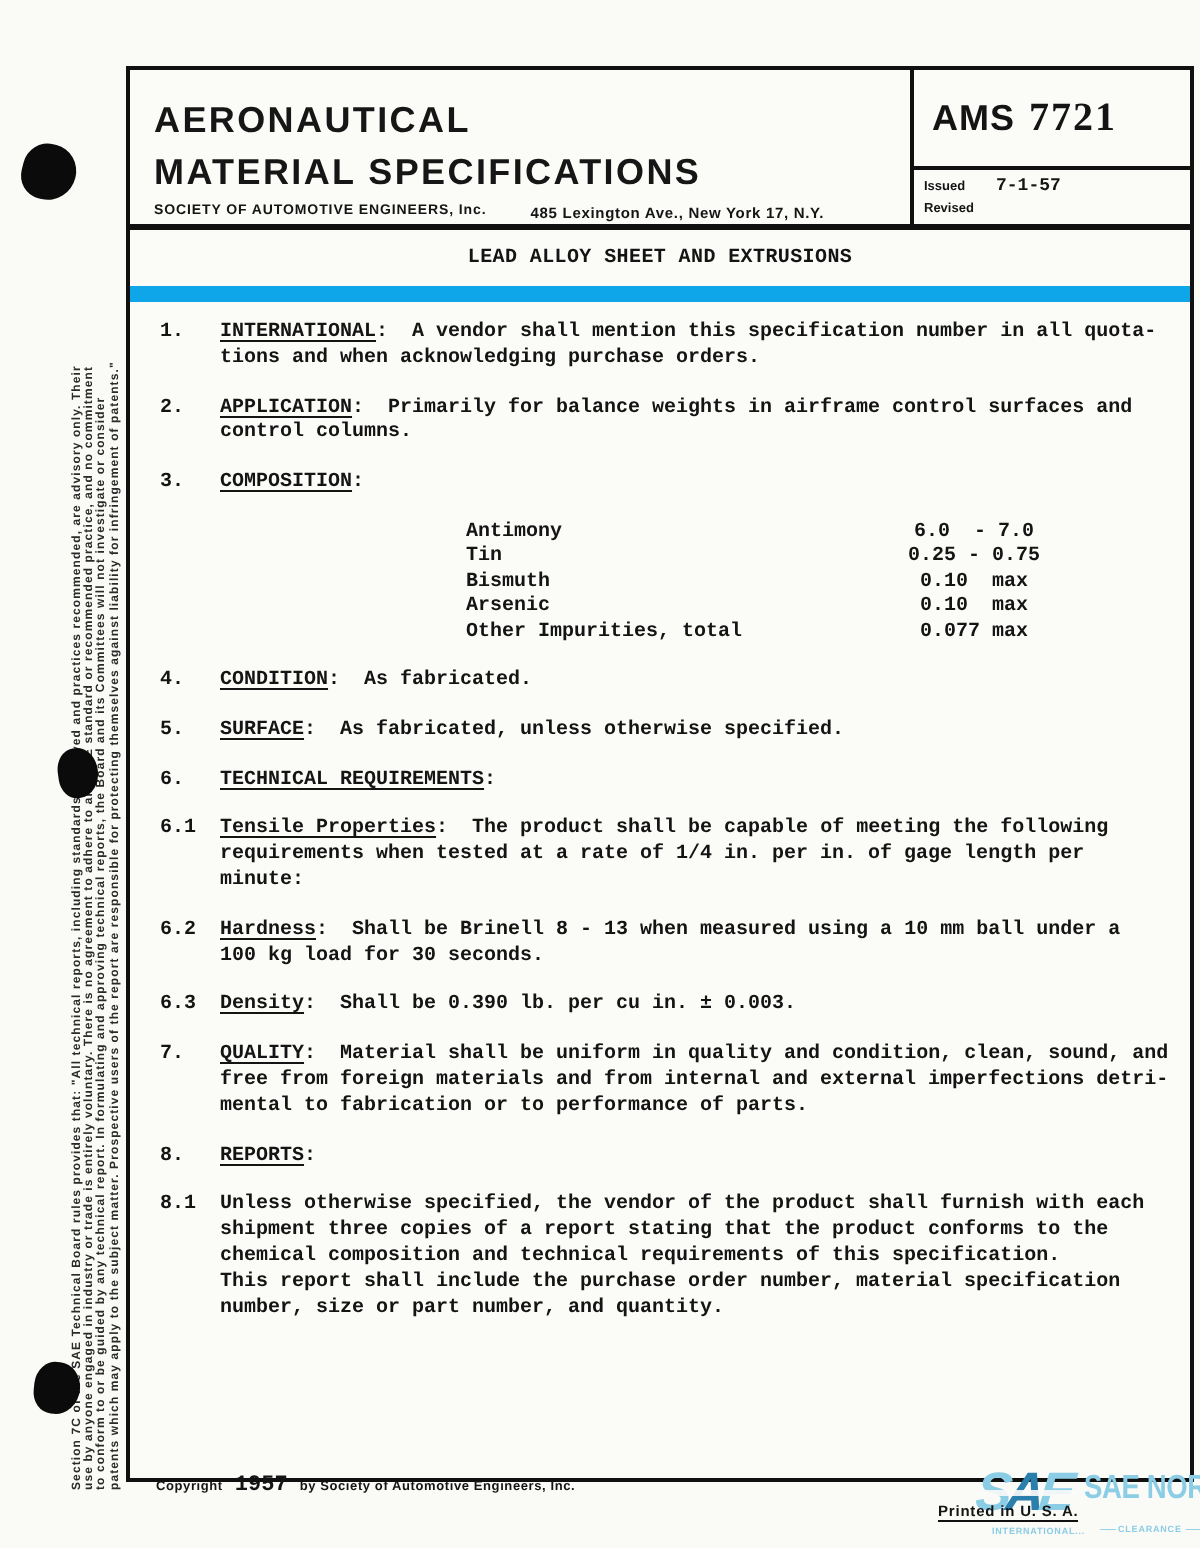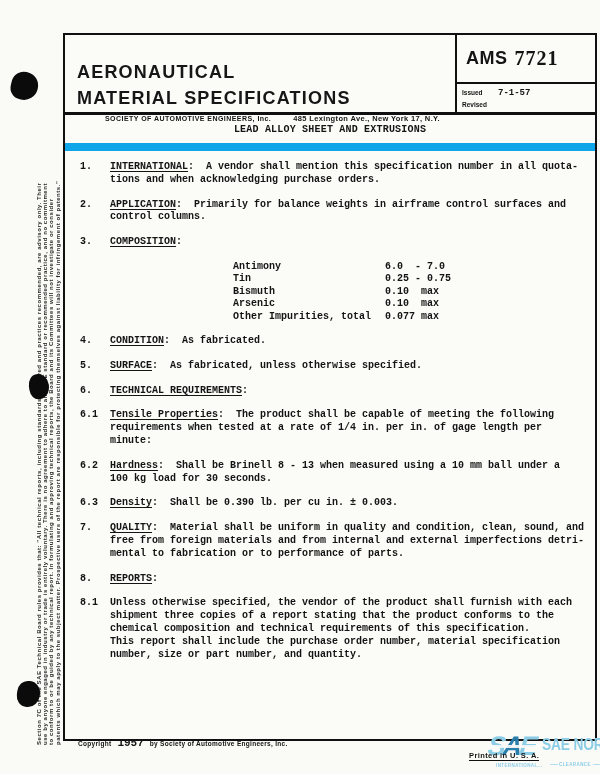--- a/index.html
+++ b/index.html
@@ -15,24 +15,24 @@
   .punch{position:absolute;background:#0b0b0b;border-radius:48% 52% 55% 45%;}
   .punch.p1{left:11px;top:72px;width:27px;height:28px;transform:rotate(14deg);}
   .punch.p2{left:29px;top:374px;width:20px;height:25px;transform:rotate(-8deg);}
   .punch.p3{left:17px;top:681px;width:23px;height:26px;transform:rotate(6deg);}
 
   
   .frame{position:absolute;left:63px;top:33px;width:534px;height:708px;
     box-sizing:border-box;border:2.5px solid #101010;background:#fbfbf8;}
 
   .hdr{display:flex;height:77px;border-bottom:3px solid #101010;}
-  .hdr-left{flex:1;padding:24px 0 0 12px;}
+  .hdr-left{flex:1;padding:12px 0 0 12px;}
   .org-line{font-size:18px;font-weight:700;letter-spacing:1.2px;line-height:26px;
     color:#161616;}
-  .soc-row{display:flex;margin-top:3px;align-items:center;margin-left:28px;}
+  .soc-row{display:flex;margin-top:3px;align-items:flex-start;}
   .soc{font-size:7px;font-weight:700;letter-spacing:.45px;}
   .addr{font-size:7.5px;font-weight:700;letter-spacing:.35px;margin-left:22px;}
   .hdr-right{width:140px;box-sizing:border-box;border-left:2.5px solid #101010;
     display:flex;flex-direction:column;}
   .ams-row{flex:1;border-bottom:2.5px solid #101010;display:flex;
     align-items:center;padding-left:9px;}
   .ams-label{font-size:18px;font-weight:800;letter-spacing:.5px;}
   .ams-number{font-family:"Liberation Serif",serif;font-size:20px;font-weight:600;
     margin-left:7px;letter-spacing:1px;}
   .issue-rows{padding:3px 0 2px 5px;}
@@ -51,21 +51,21 @@
   .para{display:grid;grid-template-columns:30px auto;margin-top:12px;}
   .para:first-child{margin-top:0;}
   .num{white-space:pre;}
   .content{white-space:pre-wrap;}
   .hd{text-decoration:underline;text-underline-offset:1.5px;}
 
   .dtable{margin:12px 0 0 153px;}
   .dtable .drow{display:grid;line-height:12.4px;}
   .comp .drow{grid-template-columns:152px auto;}
   .tens .drow{grid-template-columns:145px auto;}
-  .dval{white-space:pre;}
+  .dval{white-space:pre;text-align:center;}
 
   
   .copyright{position:absolute;left:78px;top:737px;display:flex;
     align-items:baseline;}
   .cp-small{font-size:6.5px;font-weight:700;letter-spacing:.3px;}
   .cp-year{font-family:"Liberation Mono","DejaVu Sans Mono",monospace;
     font-size:11px;font-weight:600;margin:0 6px;}
   .printed{position:absolute;left:469px;top:751px;font-size:7.5px;font-weight:800;
     letter-spacing:.4px;border-bottom:1.5px solid #101010;z-index:4;}
 

